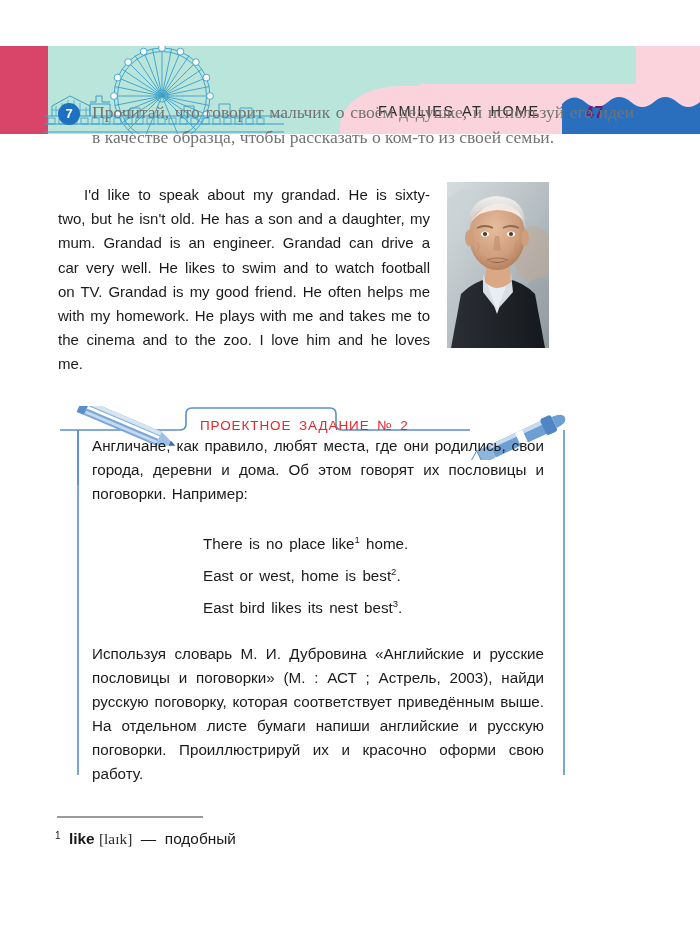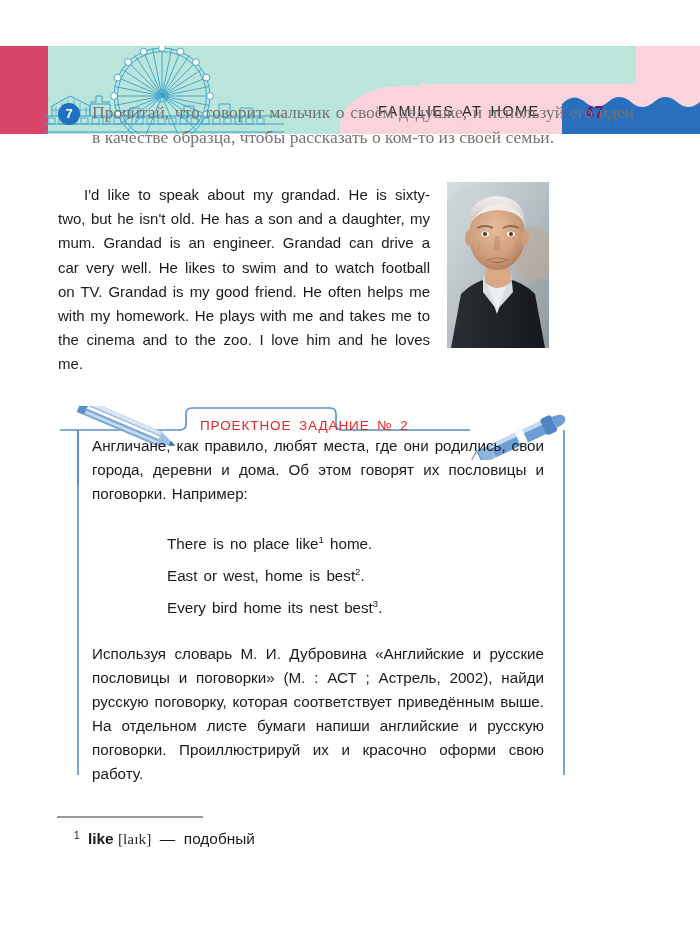--- a/index.html
+++ b/index.html
@@ -177,20 +177,21 @@
   .proverbs {
     margin-top: 20px;
     margin-left: 75px;
   }
   .proverb {
     font-size: 15.2px;
     line-height: 28px;
     color: #1a1a1a;
     word-spacing: 2px;
     white-space: nowrap;
+    margin-left: 36px;
   }
   .proverb sup { font-size: 9.5px; }
   .proj-para2 { margin-top: 20px; }
 
   
   .fn-rule {
     position: absolute;
     left: 57px; top: 816px;
     width: 146px; height: 2px;
     background: #9a9a9a;
@@ -198,21 +199,20 @@
   .footnotes {
     position: absolute;
     left: 55px; top: 824px;
     width: 420px;
   }
   .fn-row {
     font-size: 15.4px;
     line-height: 23px;
     color: #1a1a1a;
     white-space: nowrap;
-    margin-left: 19px;
   }
   .fn-num {
     display: inline-block;
     width: 14px;
     font-size: 10px;
     vertical-align: 5px;
   }
   .fn-word { font-weight: bold; }
   .fn-ipa { font-family: "Liberation Serif", serif; color: #2a2a2a; }
   .fn-gloss { word-spacing: 2px; }
@@ -437,25 +437,25 @@
   <div class="proj-para">Англичане, как правило, любят места, где они родились, свои города, деревни и дома. Об этом говорят их пословицы и поговорки. Например:</div>
 
   <div class="proverbs">
     <div class="proverb">
       <span>There is no place like</span><sup>1</sup><span> home.</span>
     </div>
     <div class="proverb">
       <span>East or west, home is best</span><sup>2</sup><span>.</span>
     </div>
     <div class="proverb">
-      <span>Every bird home its nest best</span><sup>3</sup><span>.</span>
+      <span>East bird likes its nest best</span><sup>3</sup><span>.</span>
     </div>
   </div>
 
-  <div class="proj-para proj-para2">Используя словарь М. И. Дубровина «Английские и русские пословицы и поговорки» (М. : АСТ ; Астрель, 2002), найди русскую поговорку, которая соответствует приведённым выше. На отдельном листе бумаги напиши английские и русскую поговорки. Проиллюстрируй их и красочно оформи свою работу.</div>
+  <div class="proj-para proj-para2">Используя словарь М. И. Дубровина «Английские и русские пословицы и поговорки» (М. : АСТ ; Астрель, 2003), найди русскую поговорку, которая соответствует приведённым выше. На отдельном листе бумаги напиши английские и русскую поговорки. Проиллюстрируй их и красочно оформи свою работу.</div>
 </div>
 
 <div class="fn-rule"></div>
 <div class="footnotes">
   <div class="fn-row">
     <span class="fn-num">1</span><span class="fn-word">like</span>&nbsp;<span class="fn-ipa">[laɪk]</span>&nbsp;&nbsp;<span>—</span>&nbsp;&nbsp;<span class="fn-gloss">подобный</span>
   </div>
 </div>
 
 </body></html>

